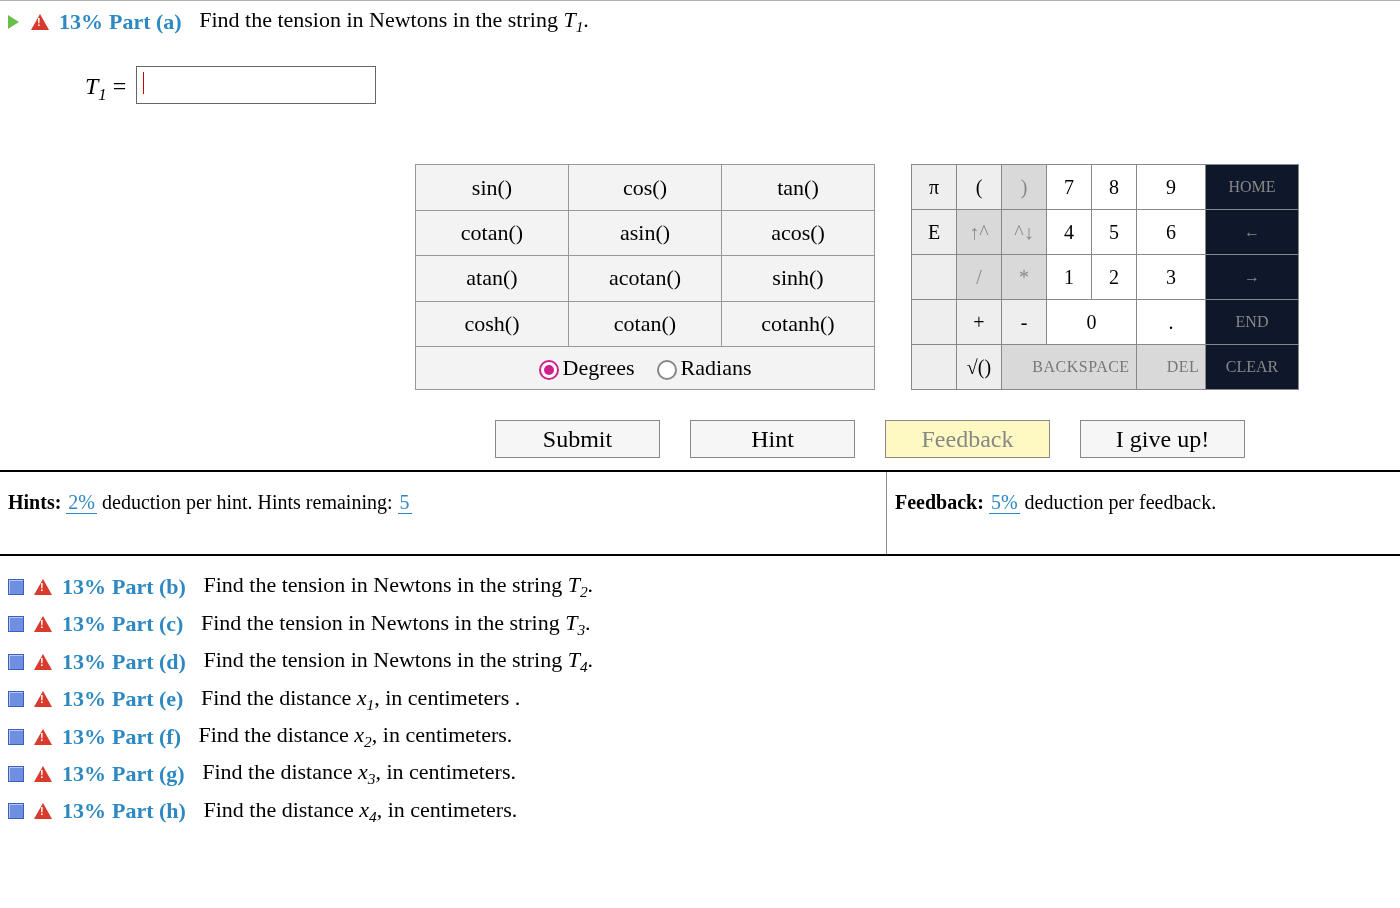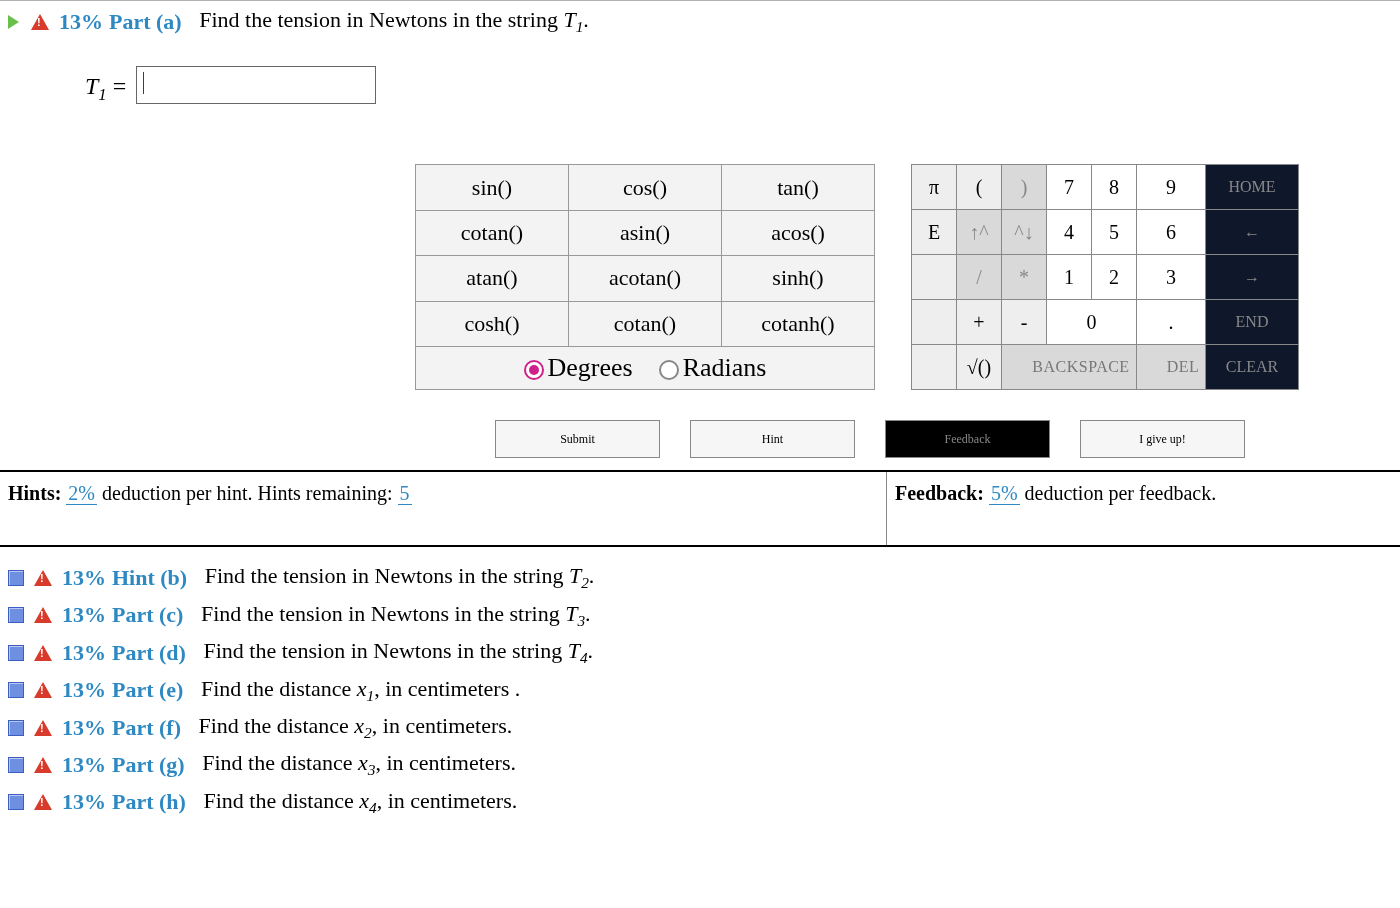--- a/index.html
+++ b/index.html
@@ -91,21 +91,21 @@
     text-align: center;
     font-size: 22px;
     background: #f3f3f3;
     cursor: pointer;
   }
   .angle-row td {
     border: 1px solid #999;
     height: 40px;
     background: #f3f3f3;
     text-align: center;
-    font-size: 26px;
+    font-size: 22px;
   }
   .radio {
     display: inline-block;
     width: 16px; height: 16px;
     border: 2px solid #888;
     border-radius: 50%;
     vertical-align: middle;
     margin-right: 4px;
     position: relative;
     background: #fff;
@@ -140,34 +140,34 @@
     display: flex;
     gap: 30px;
     justify-content: center;
     margin: 30px 0 10px 415px;
     width: 910px;
   }
   .action-btn {
     width: 165px; height: 38px;
     border: 1px solid #888;
     background: #f6f6f6;
-    font-size: 12px;
+    font-size: 24px;
     font-family: inherit;
     cursor: pointer;
   }
-  .action-btn.dim { background: #000000; color: #888; }
+  .action-btn.dim { background: #fef9c3; color: #888; }
 
   .deduct-row {
     display: flex;
     border-top: 2px solid #000;
     border-bottom: 2px solid #000;
     margin-top: 12px;
   }
   .deduct-cell {
-    padding: 10px 8px 40px 8px;
+    padding: 19px 8px 40px 8px;
     font-size: 20px;
   }
   .deduct-cell.left {
     flex: 0 0 870px;
     border-right: 1px solid #888;
   }
   .deduct-cell.right { flex: 1; }
   .uval {
     color: #2e89c2;
     border-bottom: 1px solid #2e89c2;
@@ -301,20 +301,20 @@
     <b>Hints:</b>
     <span class="uval">2%</span><span> deduction per hint. Hints remaining: </span><span class="uval">5</span>
   </div>
   <div class="deduct-cell right">
     <b>Feedback:</b>
     <span class="uval">5%</span><span> deduction per feedback.</span>
   </div>
 </div>
 
 <div class="other-parts" id="other-parts">
-    <div class="op-row"><span class="sq-icon"></span><span class="warn-icon"></span><span class="percent-part">13%</span> <span class="percent-part">Hint (b)</span>&nbsp; <span class="question-text">Find the tension in Newtons in the string <span class="sub">T</span><span class="subn">2</span>.</span></div>
+    <div class="op-row"><span class="sq-icon"></span><span class="warn-icon"></span><span class="percent-part">13%</span> <span class="percent-part">Part (b)</span>&nbsp; <span class="question-text">Find the tension in Newtons in the string <span class="sub">T</span><span class="subn">2</span>.</span></div>
     <div class="op-row"><span class="sq-icon"></span><span class="warn-icon"></span><span class="percent-part">13%</span> <span class="percent-part">Part (c)</span>&nbsp; <span class="question-text">Find the tension in Newtons in the string <span class="sub">T</span><span class="subn">3</span>.</span></div>
     <div class="op-row"><span class="sq-icon"></span><span class="warn-icon"></span><span class="percent-part">13%</span> <span class="percent-part">Part (d)</span>&nbsp; <span class="question-text">Find the tension in Newtons in the string <span class="sub">T</span><span class="subn">4</span>.</span></div>
     <div class="op-row"><span class="sq-icon"></span><span class="warn-icon"></span><span class="percent-part">13%</span> <span class="percent-part">Part (e)</span>&nbsp; <span class="question-text">Find the distance <span class="sub">x</span><span class="subn">1</span>, in centimeters .</span></div>
     <div class="op-row"><span class="sq-icon"></span><span class="warn-icon"></span><span class="percent-part">13%</span> <span class="percent-part">Part (f)</span>&nbsp; <span class="question-text">Find the distance <span class="sub">x</span><span class="subn">2</span>, in centimeters.</span></div>
     <div class="op-row"><span class="sq-icon"></span><span class="warn-icon"></span><span class="percent-part">13%</span> <span class="percent-part">Part (g)</span>&nbsp; <span class="question-text">Find the distance <span class="sub">x</span><span class="subn">3</span>, in centimeters.</span></div>
     <div class="op-row"><span class="sq-icon"></span><span class="warn-icon"></span><span class="percent-part">13%</span> <span class="percent-part">Part (h)</span>&nbsp; <span class="question-text">Find the distance <span class="sub">x</span><span class="subn">4</span>, in centimeters.</span></div>
   </div>
 
 </body></html>

